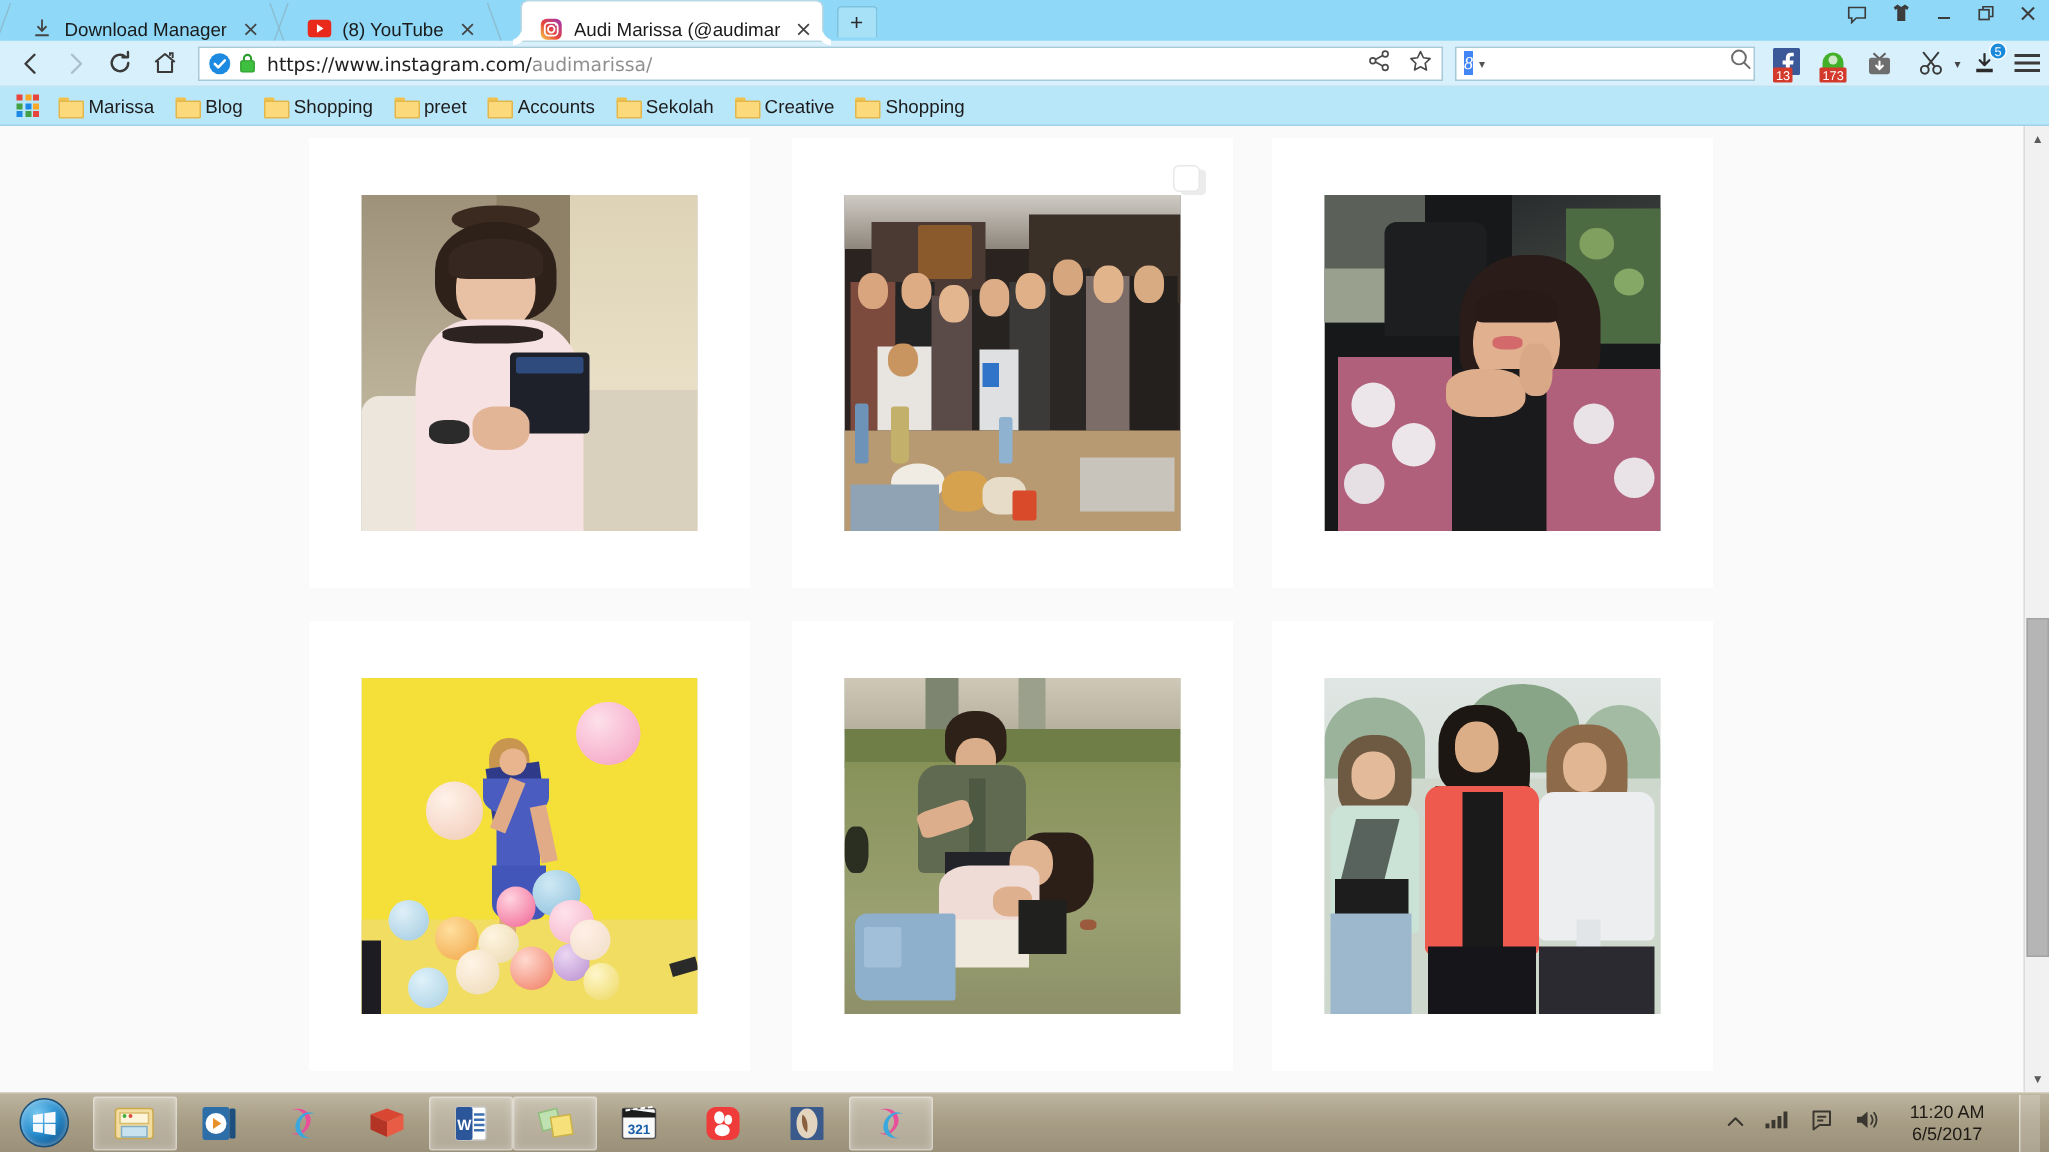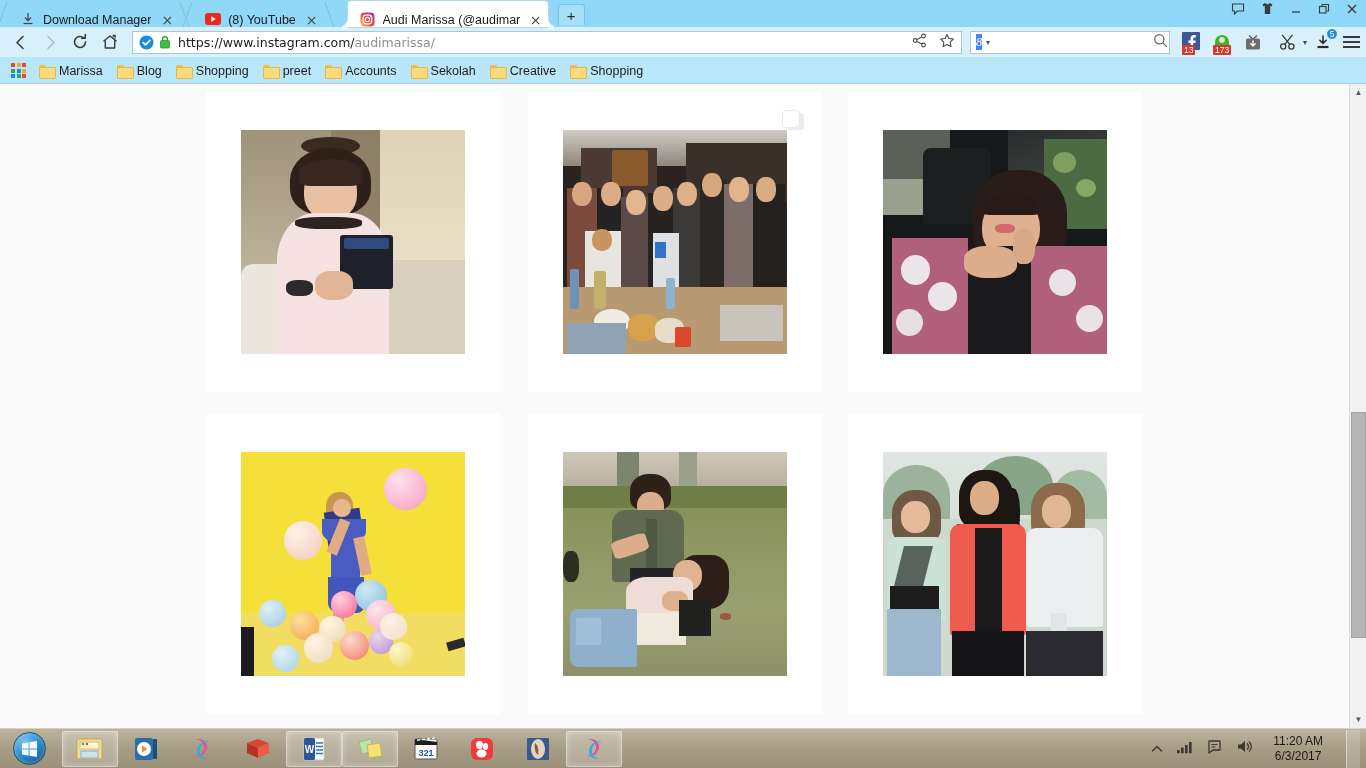--- a/index.html
+++ b/index.html
@@ -828,17 +828,17 @@
         </svg>
     </span>
     <span>
       <svg width="18" height="15" viewBox="0 0 18 15">
           <path d="M2 5.5h3L9 2v11L5 9.5H2z" fill="#3a3630"></path>
           <path d="M11.4 4.6a5 5 0 0 1 0 5.8M13.4 2.8a7.6 7.6 0 0 1 0 9.4" fill="none" stroke="#3a3630" stroke-width="1.2" stroke-linecap="round"></path>
         </svg>
     </span>
     <div class="clock">
       <div>11:20 AM</div>
-      <div>6/3/2017</div>
+      <div>6/5/2017</div>
     </div>
     <div class="showdesk"></div>
   </div>
 </div>
 
 </body></html>

